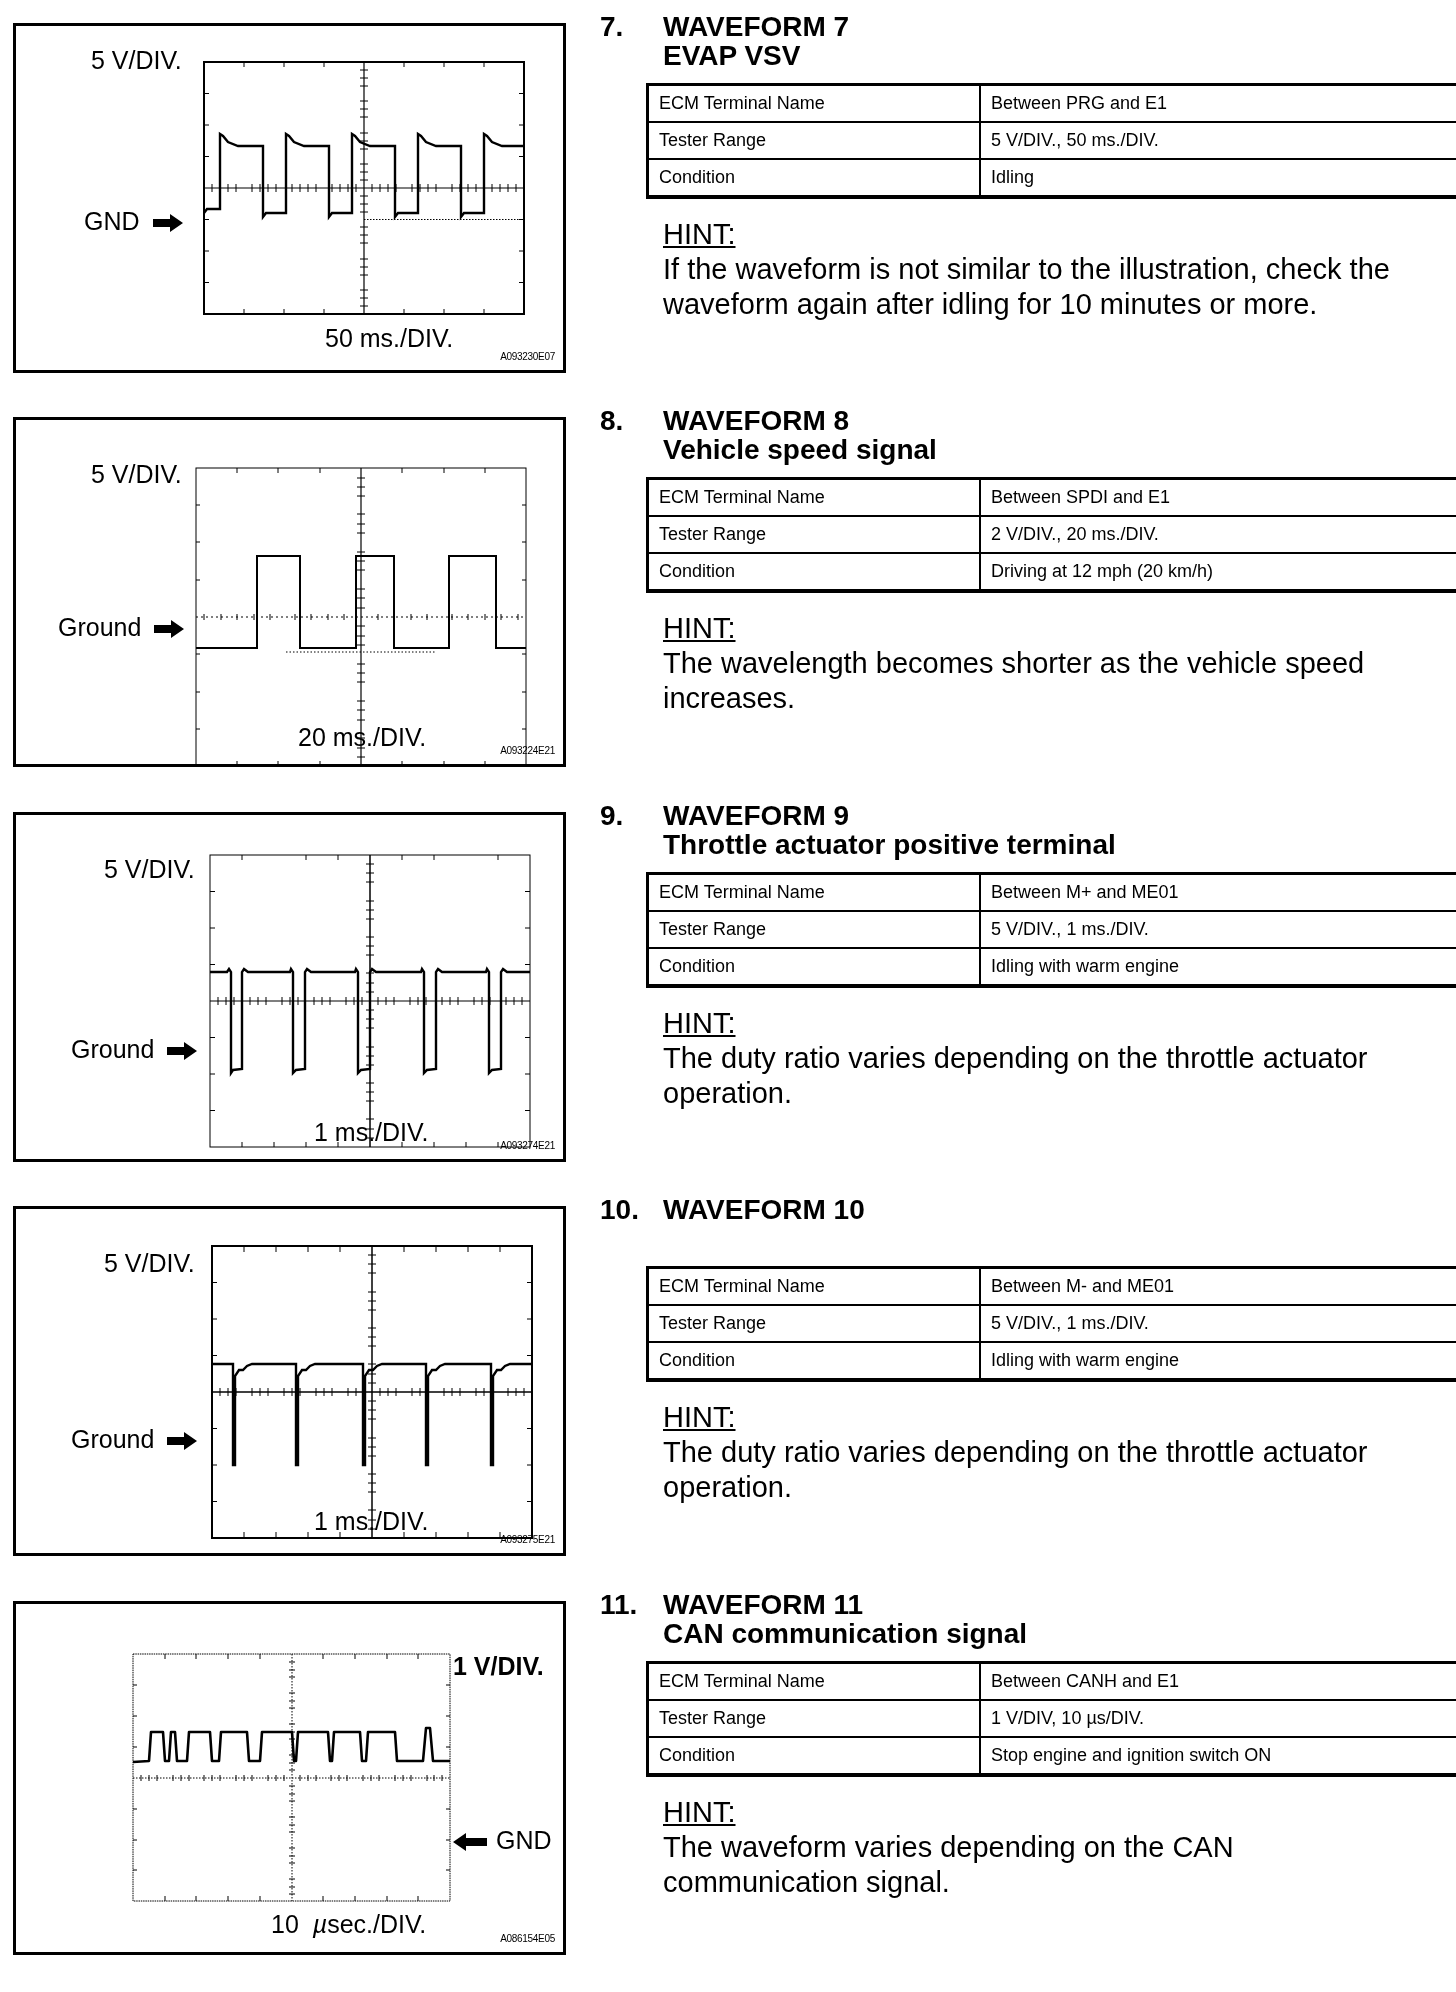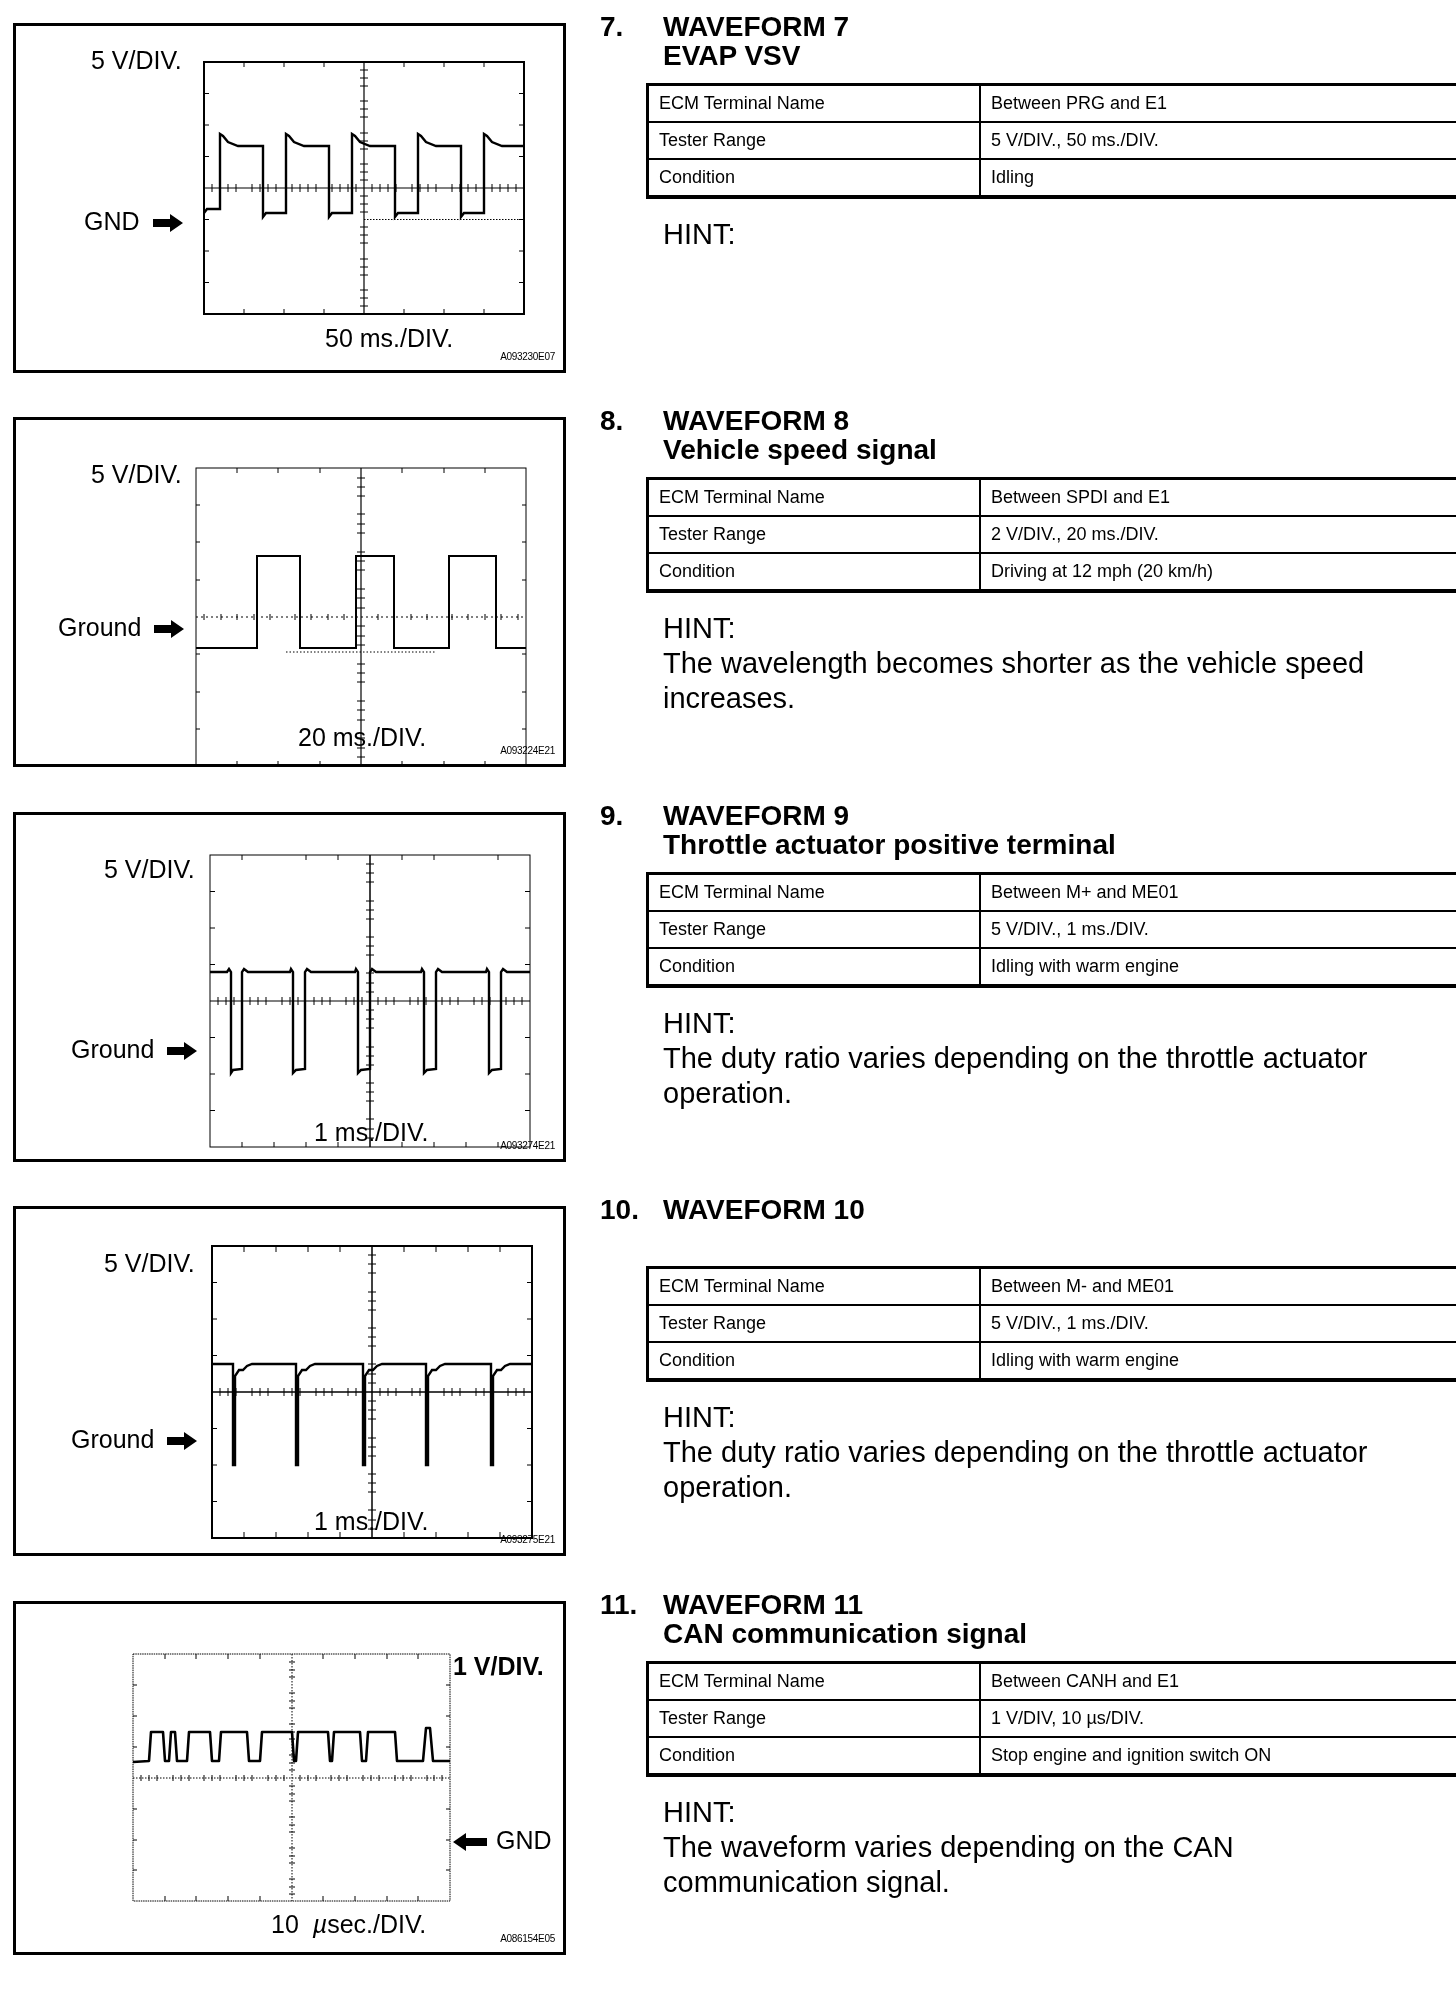--- a/index.html
+++ b/index.html
@@ -14,21 +14,21 @@
   .section { position:absolute; left:598px; width:830px; }
   .sec-title { position:relative; font-weight:bold; font-size:28px; line-height:29px; height:64px; }
   .sec-num { position:absolute; left:2px; top:0; }
   .sec-line1 { position:absolute; left:65px; top:0; white-space:nowrap; }
   .sec-line2 { position:absolute; left:65px; top:29px; white-space:nowrap; }
   table.spec { position:absolute; top:71px; left:0; width:880px; border-collapse:collapse;
                font-size:18px; border:3px solid #000; border-bottom-width:4px;margin-left:48px; }
   table.spec td { border:2px solid #000; height:35px; padding:0 0 0 10px; vertical-align:middle; white-space:nowrap; }
   table.spec td.k { width:320px; }
   .hint { position:absolute; left:65px; top:205px; font-size:29px; line-height:35px; width:760px; }
-  .hint-label { display:block; }
+  .hint-label { display:block;text-decoration:underline; }
 </style>
 </head>
 <body>
 
 <div class="figbox" style="top:23px;">
   <div class="lbl" style="left:75px; top:22px;">5 V/DIV.</div>
   <div class="lbl" style="left:68px; top:183px;">
     <span>GND</span>
     <svg class="arrow" width="30" height="18" viewBox="0 0 30 18" style="position:relative;margin-left:6px;">
         <path d="M0 5 H17 V0 L30 9 L17 18 V13 H0 Z" fill="#000"></path>
@@ -173,20 +173,21 @@
           <td>5 V/DIV., 50 ms./DIV.</td>
         </tr>
     <tr>
           <td class="k">Condition</td>
           <td>Idling</td>
         </tr>
   </tbody>
     </table>
   <div class="hint">
     <span class="hint-label">HINT:</span>
+    <span>If the waveform is not similar to the illustration, check the waveform again after idling for 10 minutes or more.</span>
   </div>
 </div>
 
 <div class="section" style="top:406px;">
   <div class="sec-title">
     <span class="sec-num">8.</span>
     <span class="sec-line1">WAVEFORM 8</span>
     <span class="sec-line2">Vehicle speed signal</span>
   </div>
   <table class="spec">

